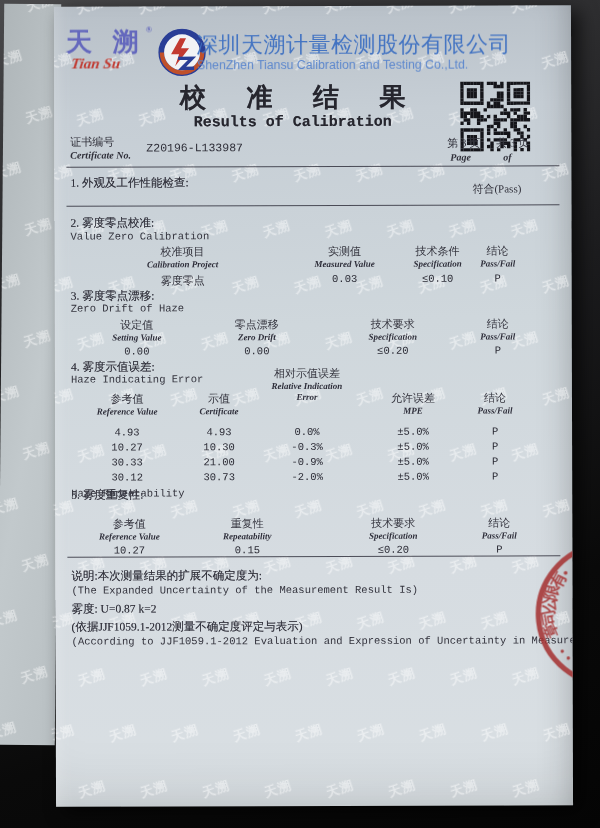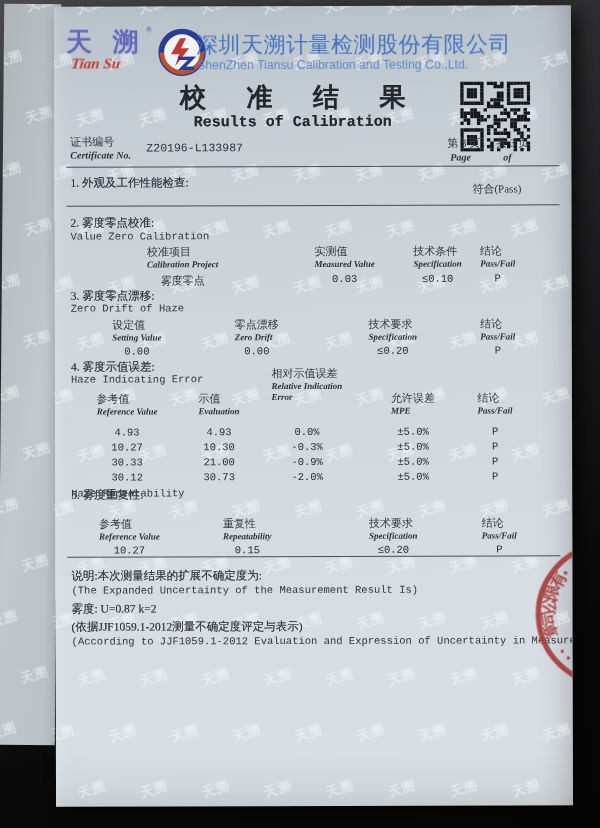--- a/index.html
+++ b/index.html
@@ -22,21 +22,21 @@
     box-shadow:8px 6px 18px rgba(0,0,0,.65), inset 14px 0 22px -16px rgba(255,255,255,.4), inset -26px 0 36px -28px rgba(0,0,0,.28), inset 0 -50px 70px -55px rgba(0,0,0,.18);
     transform:rotate(-.15deg);
   }
   .wm-layer{position:absolute;inset:0;pointer-events:none;}
   .wm{position:absolute;color:rgba(255,255,255,.48);font-weight:bold;font-size:13px;letter-spacing:1px;transform:rotate(-18deg);filter:blur(.3px);white-space:nowrap;}
   .ink{color:#30303a;}
   .cn{font-family:"Liberation Serif","DejaVu Serif",serif;}
   .mono{font-family:"Liberation Mono","DejaVu Sans Mono",monospace;}
   .bi{font-weight:bold;font-style:italic;}
   .soft{text-shadow:0 0 .6px rgba(40,40,55,.55);}
-  .cell{position:absolute;transform:translateX(-50%);text-align:left;white-space:nowrap;}
+  .cell{position:absolute;transform:translateX(-50%);text-align:center;white-space:nowrap;}
   .hc{font-size:11px;color:#34343e;}
   .he{font-size:9px;font-weight:bold;font-style:italic;color:#2e2e3a;line-height:11px;}
   .val{font-size:10.5px;color:#2a2a34;font-family:"Liberation Mono","DejaVu Sans Mono",monospace;}
   .rule{position:absolute;left:12px;right:12px;border-top:1.6px solid rgba(52,52,64,.85);}
   .sec-t{position:absolute;left:16px;font-size:11.5px;color:#30303a;white-space:nowrap;}
   .sec-e{position:absolute;left:16px;font-size:10.5px;color:#33333d;font-family:"Liberation Mono","DejaVu Sans Mono",monospace;white-space:nowrap;}
   #logo-cn{left:12px;top:18px;font-size:26px;font-weight:bold;letter-spacing:7px;color:var(--logo_purple,#6468bd);filter:blur(.2px);}
   #logo-reg{font-size:9px;vertical-align:18px;letter-spacing:0;}
   #logo-script{left:17px;top:49px;font-size:15px;font-style:italic;font-weight:bold;color:var(--logo_red,#c13a31);transform:skewX(-8deg);filter:blur(.2px);}
   #company-cn{left:142px;top:24px;font-size:22px;font-weight:normal;color:var(--company_blue,#4273c2);letter-spacing:.5px;white-space:nowrap;filter:blur(.25px);font-family:"Liberation Sans","DejaVu Sans",sans-serif;}
@@ -514,21 +514,21 @@
     <div class="cell val" style="left:443px;top:339px">P</div>
 
     <div class="sec-t soft" style="top:353px">4. 雾度示值误差:</div>
     <div class="sec-e" style="top:367px">Haze Indicating Error</div>
     <div class="cell" style="left:72px;top:385px">
         <div class="hc">参考值</div>
         <div class="he">Reference Value</div>
       </div>
     <div class="cell" style="left:164px;top:385px">
         <div class="hc">示值</div>
-        <div class="he">Evaluation</div>
+        <div class="he">Certificate</div>
       </div>
     <div class="cell" style="left:252px;top:360px">
         <div class="hc">相对示值误差</div>
         <div class="he">Relative Indication</div>
         <div class="he">Error</div>
       </div>
     <div class="cell" style="left:358px;top:385px">
         <div class="hc">允许误差</div>
         <div class="he">MPE</div>
       </div>

